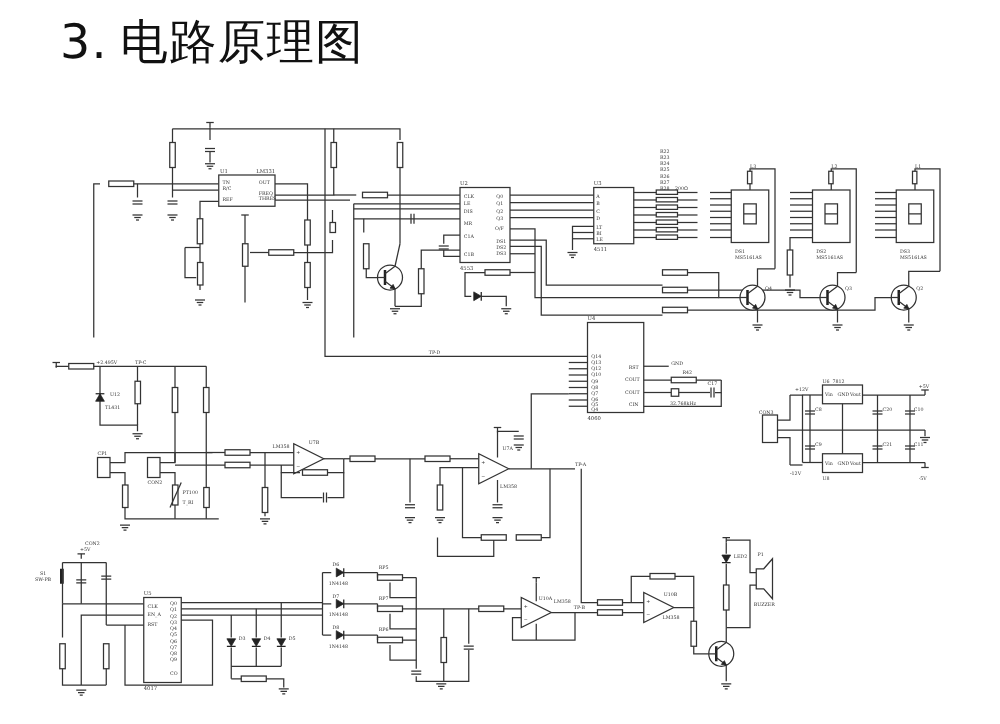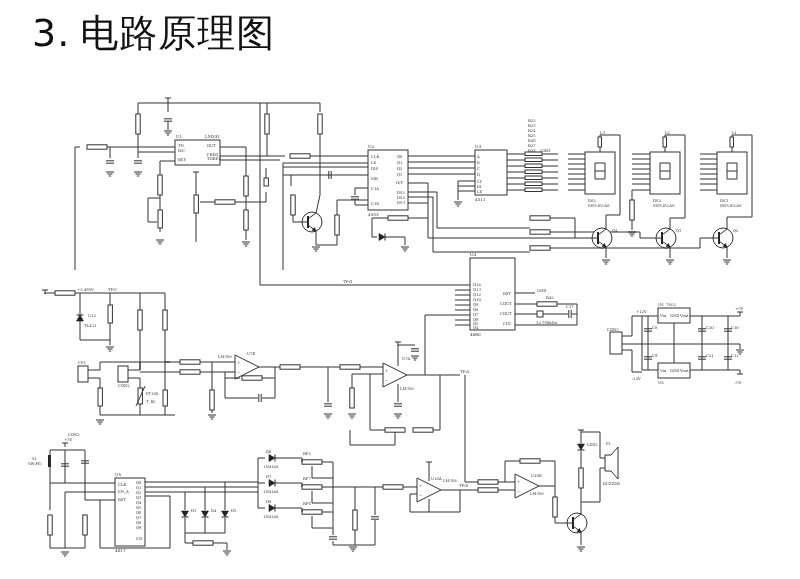--- a/index.html
+++ b/index.html
@@ -1,17 +1,17 @@
 <!DOCTYPE html>
 <html><head>
 <meta charset="utf-8">
 <style>
   html, body { margin: 0; padding: 0; background: #ffffff; }
   body { width: 800px; height: 579px; overflow: hidden; position: relative; font-family: "DejaVu Sans", sans-serif; }
-  #title { position: absolute; left: 32px; top: 8px; font-size: 38px; color: #111; font-family: "DejaVu Sans", sans-serif; letter-spacing: 1px; }
+  #title { position: absolute; left: 48px; top: 8px; font-size: 38px; color: #111; font-family: "DejaVu Sans", sans-serif; letter-spacing: 1px; }
   #title .num { font-weight: normal; }
   #title .dot { margin-right: 10px; }
   svg#schem { position: absolute; left: 0; top: 0; }
   .w { stroke: #333; stroke-width: 1; fill: none; }
   .b { stroke: #333; stroke-width: 1; fill: #fff; }
   .f { fill: #222; stroke: #222; stroke-width: 0.6; }
   .lbl { font-family: "DejaVu Serif", serif; font-size: 4.2px; fill: #333; }
   .pin { font-family: "DejaVu Serif", serif; font-size: 3.8px; fill: #333; }
 </style>
 </head>

